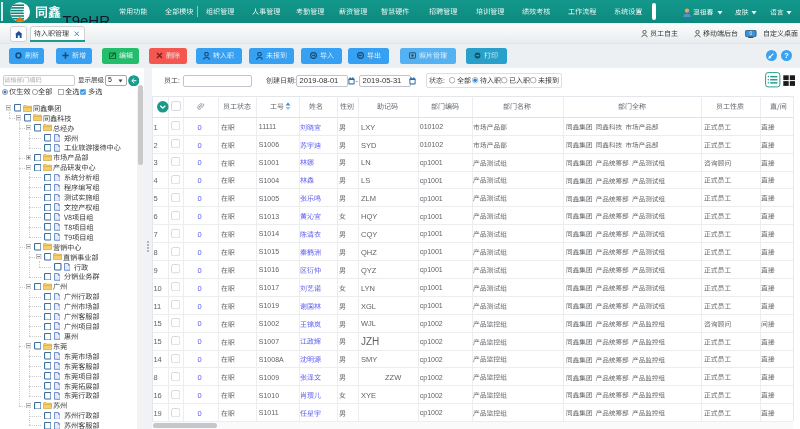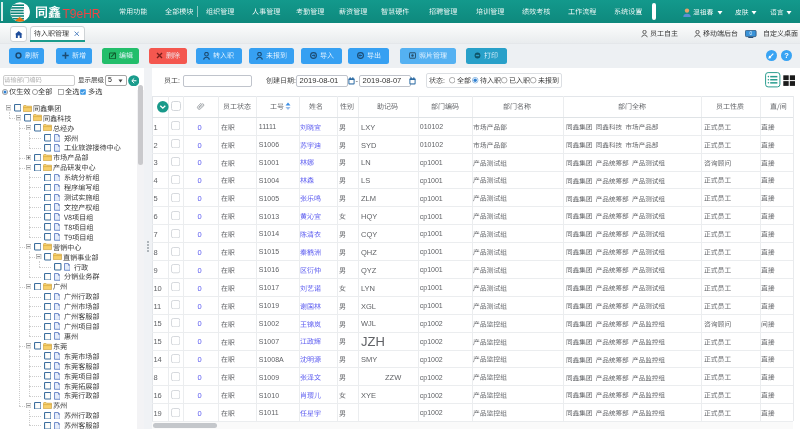--- a/index.html
+++ b/index.html
@@ -245,21 +245,21 @@
         <circle cx="20.7" cy="9.7" r="7.2" fill="#fff"></circle>
         <path d="M1.2 21.6 L9.7 14.9 L18.2 21.6 Z" fill="#e8720c"></path>
       </g>
     </svg>
     <svg class="tx" style="left:34.5px;top:1.9px" width="28" height="21">
       <g fill="#fff" transform="translate(0,14.82) scale(0.06500,-0.06500)">
         <use href="#b0" x="0"></use>
         <use href="#b1" x="200"></use>
       </g>
     </svg>
-    <div style="position:absolute;top:4px;font-size:12px;line-height:20px;color:#ef4444;white-space:nowrap;left:62.5px;"><span style="font-weight:400">T9eHR</span></div>
+    <div style="position:absolute;top:11px;font-size:15px;line-height:20px;color:#0f172a;white-space:nowrap;left:62.5px;"><span style="font-weight:400">T9eHR</span></div>
     <svg class="tx" style="left:118.8px;top:6.3px" width="30" height="11">
       <g fill="#fff" transform="translate(0,8.09) scale(0.03550,-0.03550)">
         <use href="#r0" x="0"></use>
         <use href="#r1" x="200"></use>
         <use href="#r2" x="400"></use>
         <use href="#r3" x="600"></use>
       </g>
     </svg>
     <svg class="tx" style="left:164.8px;top:6.3px" width="30" height="11">
       <g fill="#fff" transform="translate(0,8.09) scale(0.03550,-0.03550)">
@@ -1247,21 +1247,21 @@
     <div style="position:absolute;left:296px;top:75px;width:52px;height:11.5px;background:#fff;border:1px solid #c0c4cc;border-radius:2px;box-sizing:border-box;"></div>
     <div style="position:absolute;top:75.2px;font-size:7.6px;line-height:11px;color:#333;white-space:nowrap;left:299.5px;">2019-08-01</div>
     <svg style="position:absolute;left:348.0px;top:76.5px;" width="6.5" height="8.0" viewBox="0 0 6.5 8.0">
       <rect x="0.4" y="1.2" width="6.2" height="6.2" rx="1" fill="#2e6da5"></rect>
       <rect x="1.4" y="3" width="4.2" height="3.4" fill="#fff"></rect>
       <rect x="1.6" y="0.3" width="1.2" height="1.8" fill="#2e6da5"></rect>
       <rect x="4.2" y="0.3" width="1.2" height="1.8" fill="#2e6da5"></rect>
     </svg>
     <div style="position:absolute;top:74.8px;font-size:7.5px;line-height:11px;color:#555;white-space:nowrap;left:355.4px;">-</div>
     <div style="position:absolute;left:359px;top:75px;width:52px;height:11.5px;background:#fff;border:1px solid #c0c4cc;border-radius:2px;box-sizing:border-box;"></div>
-    <div style="position:absolute;top:75.2px;font-size:7.6px;line-height:11px;color:#333;white-space:nowrap;left:362.5px;">2019-08-07</div>
+    <div style="position:absolute;top:75.2px;font-size:7.6px;line-height:11px;color:#333;white-space:nowrap;left:362.5px;">2019-05-31</div>
     <svg style="position:absolute;left:409.0px;top:76.5px;" width="7.0" height="8.0" viewBox="0 0 7.0 8.0">
       <rect x="0.4" y="1.2" width="6.2" height="6.2" rx="1" fill="#2e6da5"></rect>
       <rect x="1.4" y="3" width="4.2" height="3.4" fill="#fff"></rect>
       <rect x="1.6" y="0.3" width="1.2" height="1.8" fill="#2e6da5"></rect>
       <rect x="4.2" y="0.3" width="1.2" height="1.8" fill="#2e6da5"></rect>
     </svg>
     <div style="position:absolute;left:425.5px;top:72.5px;width:136px;height:15.5px;background:#fff;border:1px solid #dcdfe3;border-radius:2px;box-sizing:border-box;"></div>
     <svg class="tx" style="left:428.5px;top:74.8px" width="18" height="11">
       <g fill="#444" transform="translate(0,7.98) scale(0.03500,-0.03500)">
         <use href="#r149" x="0"></use>
@@ -2262,21 +2262,21 @@
         <use href="#r203" x="0"></use>
         <use href="#r132" x="200"></use>
         <use href="#r204" x="400"></use>
       </g>
     </svg>
     <svg class="tx" style="left:339.2px;top:336.4px" width="9" height="11">
       <g fill="#606266" transform="translate(0,7.98) scale(0.03500,-0.03500)">
         <use href="#r167" x="0"></use>
       </g>
     </svg>
-    <div style="position:absolute;top:336.3px;font-size:13px;line-height:11px;color:#606266;white-space:nowrap;left:361.0px;">JZH</div>
+    <div style="position:absolute;top:336.3px;font-size:10px;line-height:11px;color:#606266;white-space:nowrap;left:361.0px;">JZH</div>
     <div style="position:absolute;top:336.8px;font-size:7.0px;line-height:10px;color:#606266;white-space:nowrap;left:419.8px;">cp1002</div>
     <svg class="tx" style="left:473.0px;top:336.5px" width="36" height="11">
       <g fill="#606266" transform="translate(0,7.75) scale(0.03400,-0.03400)">
         <use href="#r107" x="0"></use>
         <use href="#r108" x="200"></use>
         <use href="#r202" x="400"></use>
         <use href="#r120" x="600"></use>
         <use href="#r8" x="800"></use>
       </g>
     </svg>

